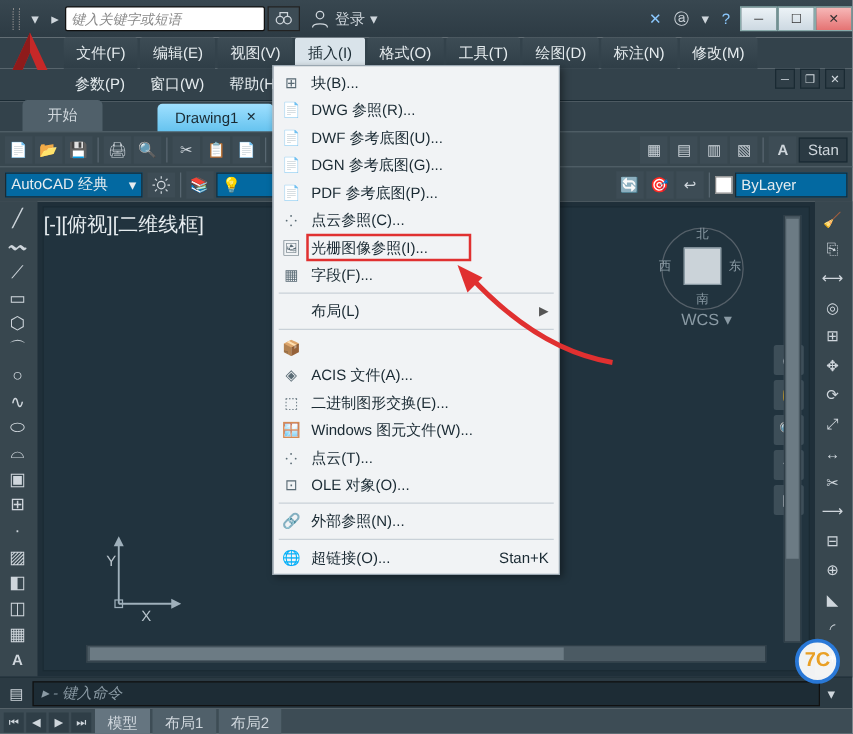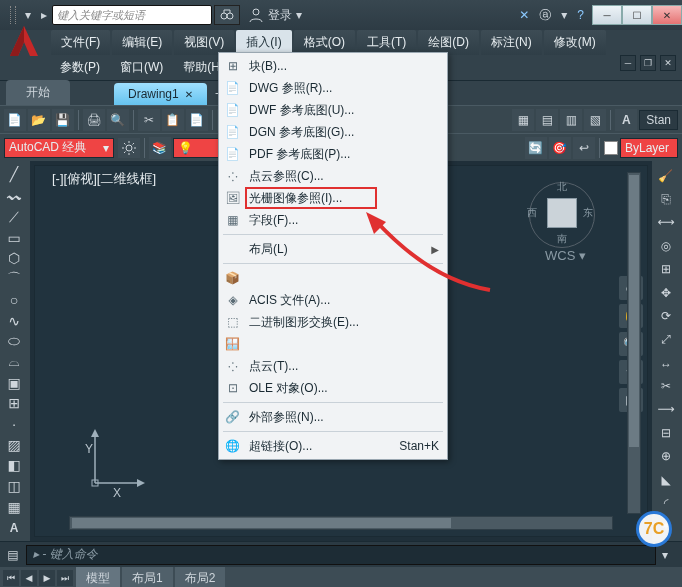--- a/index.html
+++ b/index.html
@@ -28,43 +28,43 @@
 
 .menubar { background:#33424b; display:flex; padding-left:50px; }
 .menubar .menu-item { color:#e6ecef; padding:4px 10px; cursor:pointer; background:linear-gradient(#3d4c55,#2f3e47); margin:0 1px; border-radius:2px 2px 0 0; }
 .menubar .menu-item.active { background:#d9e3ea; color:#1a2a33; }
 .menubar2 { background:#33424b; display:flex; padding-left:50px; border-bottom:1px solid #1a2a33; }
 .menubar2 .menu-item { color:#e6ecef; padding:4px 10px; cursor:pointer; }
 .doc-minmax { margin-left:auto; display:flex; gap:4px; padding-right:6px; }
 .doc-minmax span { width:16px; height:16px; background:#2f3e47; color:#cfd6dc; display:flex; align-items:center; justify-content:center; font-size:9px; border:1px solid #1a2a33; }
 
 
-.tab-strip { background:#33424b; display:flex; padding-left:6px; height:24px; align-items:end; }
+.tab-strip { background:#33424b; display:flex; padding-left:18px; height:24px; align-items:end; }
 .tab-strip .tab { background:#50606a; color:#cfd6dc; padding:4px 20px; border-radius:4px 4px 0 0; margin-right:4px; }
 .tab-strip .doc-tab { background:linear-gradient(#9fe0ff,#66c3ef); color:#1a2a33; padding:4px 14px; border-radius:4px 4px 0 0; margin-left:40px; display:flex; align-items:center; gap:6px; }
 .tab-strip .doc-tab .x { font-size:10px; }
 .tab-strip .plus { color:#cfd6dc; padding:4px 8px; }
 
 
 .toolbar-row { background:#38474f; height:28px; display:flex; align-items:center; padding:0 4px; gap:2px; border-top:1px solid #4a5a63; }
 .toolbar-row .tb-btn { width:22px; height:22px; background:#3d4c55; display:flex; align-items:center; justify-content:center; color:#cfd6dc; border:1px solid transparent; }
 .toolbar-row .sep { width:1px; height:20px; background:#586771; margin:0 2px; }
-.toolbar-row .combo { background:#ef4444; color:#e6ecef; height:20px; padding:0 4px; display:flex; align-items:center; border:1px solid #1a2a33; }
+.toolbar-row .combo { background:#0369a1; color:#e6ecef; height:20px; padding:0 4px; display:flex; align-items:center; border:1px solid #1a2a33; }
 .toolbar-row .layer-combo { width:140px; }
 .toolbar-row .color-sw { width:14px; height:14px; border:1px solid #888; background:#fff; }
 .toolbar-row .style-chip { background:#2b3a43; color:#cfd6dc; padding:2px 6px; border:1px solid #1a2a33; }
 .workspace-combo { width:110px; font-size:11px; }
 .gear-btn { width:22px; height:20px; background:#3d4c55; display:flex; align-items:center; justify-content:center; color:#cfd6dc; margin-left:2px; }
 
 
 .workarea { position:relative; background:#1f2f39; height:380px; display:flex; }
 .left-tools { width:30px; background:#38474f; display:flex; flex-direction:column; gap:2px; padding:4px 2px; }
 .left-tools .lt { width:24px; height:24px; display:flex; align-items:center; justify-content:center; color:#cfd6dc; font-size:14px; }
 .canvas { flex:1; background:#21333e; position:relative; border:1px solid #1a2a33; margin:4px; }
-.viewport-label { position:absolute; left:17px; top:4px; color:#e6ecef; font-size:13px; }
+.viewport-label { position:absolute; left:0; top:4px; color:#e6ecef; font-size:16px; }
 .ucs { position:absolute; left:50px; bottom:40px; color:#b8c4cc; }
 .ucs-y { position:absolute; left:0; bottom:40px; }
 .ucs-x { position:absolute; left:28px; bottom:-4px; }
 .right-tools { width:30px; background:#38474f; display:flex; flex-direction:column; gap:2px; padding:4px 2px; }
 .right-tools .rt { width:24px; height:22px; display:flex; align-items:center; justify-content:center; color:#cfd6dc; font-size:12px; }
 
 
 .viewcube { position:absolute; right:40px; top:6px; width:90px; height:90px; color:#8a9aa4; }
 .viewcube .face { position:absolute; left:30px; top:26px; width:30px; height:30px; background:#cbd3d9; border:1px solid #8a9aa4; }
 .viewcube .n { position:absolute; left:40px; top:8px; font-size:10px; }
@@ -237,21 +237,21 @@
   <div class="combo layer-combo">
     <span>💡</span>
     <span style="margin-left:auto">▾</span>
   </div>
   <div class="spacer" style="flex:1"></div>
   <div class="tb-btn">🔄</div>
   <div class="tb-btn">🎯</div>
   <div class="tb-btn">↩</div>
   <div class="sep"></div>
   <div class="color-sw"></div>
-  <div class="combo" style="width:58px">
+  <div class="combo" style="width:90px">
     <span>ByLayer</span>
   </div>
 </div>
 
 <div class="workarea">
   <div class="left-tools">
     <div class="lt">╱</div>
     <div class="lt">〰</div>
     <div class="lt">⟋</div>
     <div class="lt">▭</div>
@@ -379,20 +379,21 @@
     <div class="dd-item">
       <div class="dd-icon">◈</div>
       <div class="dd-label">ACIS 文件(A)...</div>
     </div>
     <div class="dd-item">
       <div class="dd-icon">⬚</div>
       <div class="dd-label">二进制图形交换(E)...</div>
     </div>
     <div class="dd-item">
       <div class="dd-icon">🪟</div>
+      <div class="dd-label">Windows 图元文件(W)...</div>
     </div>
     <div class="dd-item">
       <div class="dd-icon">⁘</div>
       <div class="dd-label">点云(T)...</div>
     </div>
     <div class="dd-item">
       <div class="dd-icon">⊡</div>
       <div class="dd-label">OLE 对象(O)...</div>
     </div>
     <div class="dd-sep"></div>

